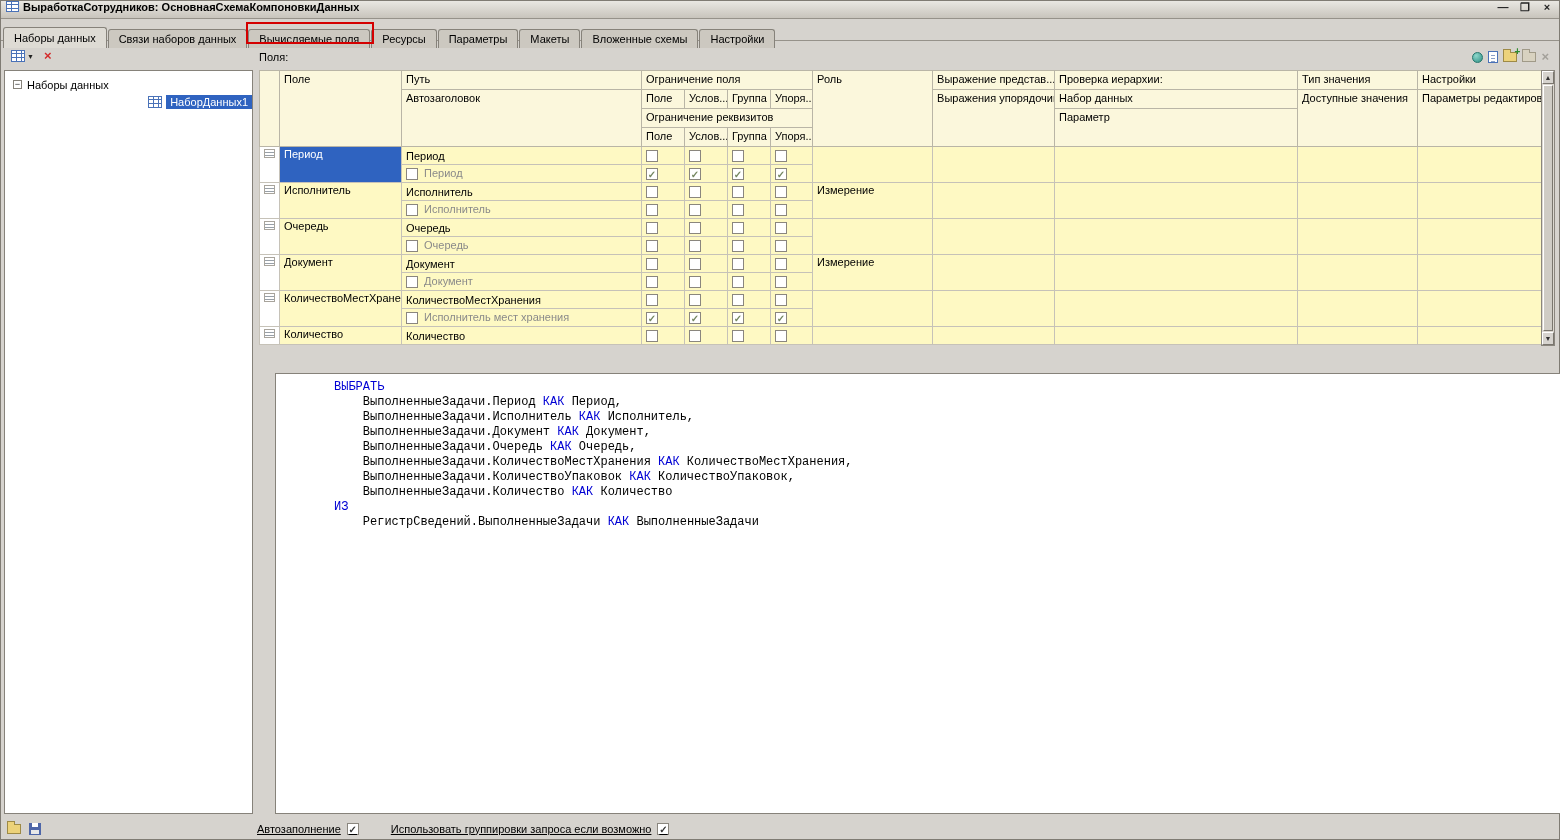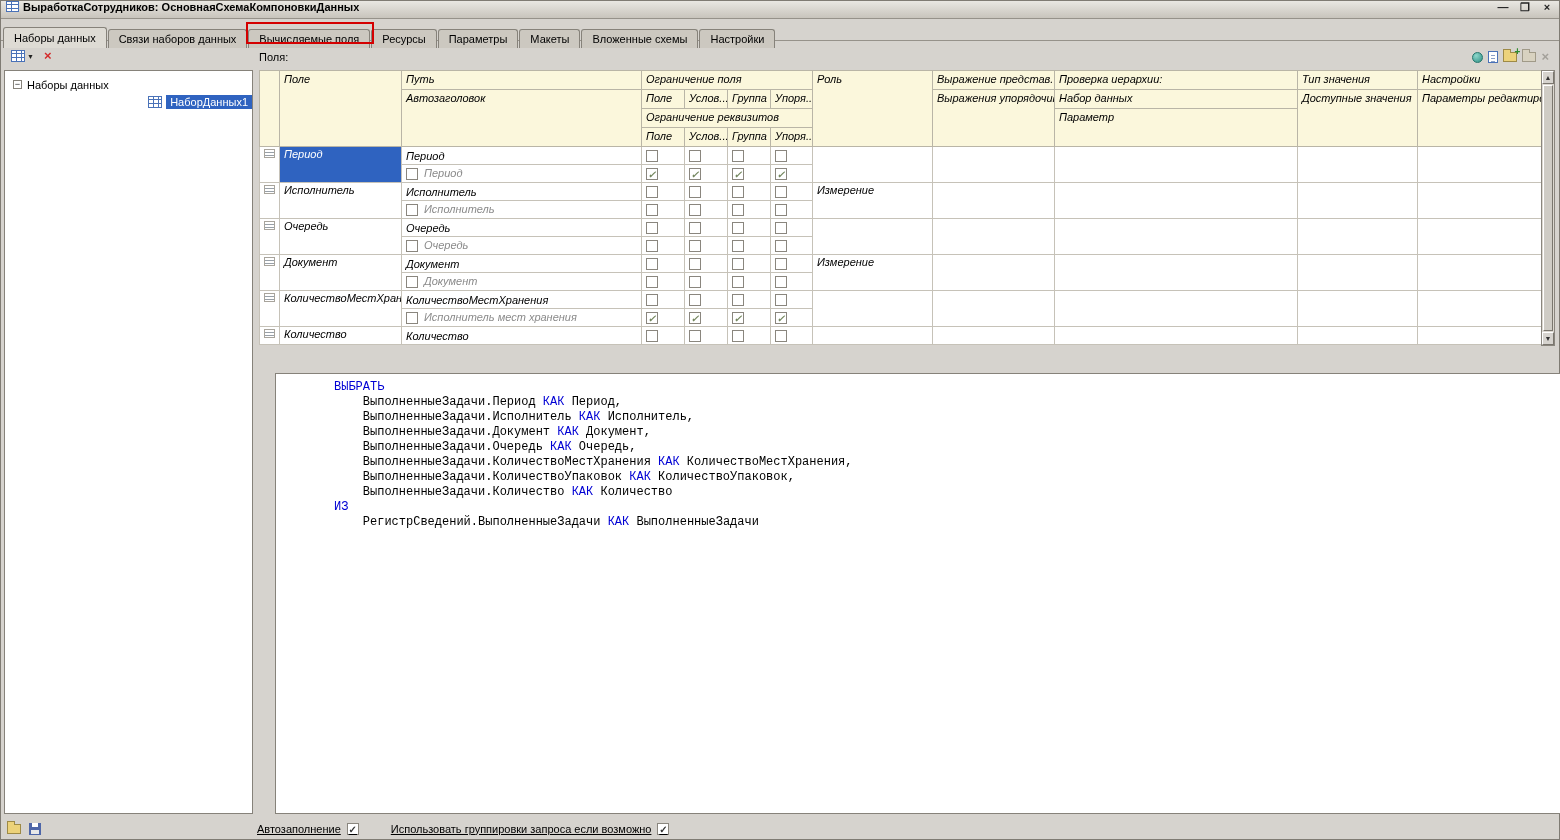--- a/index.html
+++ b/index.html
@@ -72,23 +72,22 @@
   .icon-page { display:inline-block; width:10px; height:12px; border:1px solid #4a72b8; background:#fff; position:relative; }
   .icon-page::before { content:""; position:absolute; left:2px; right:2px; top:3px; height:1px; background:#8aa0c8; box-shadow:0 3px 0 #8aa0c8, 0 6px 0 #8aa0c8; }
   .icon-folder { display:inline-block; width:14px; height:10px; background:#ecd27a; border:1px solid #9e8a46; position:relative; }
   .icon-folder::before { content:""; position:absolute; left:-1px; top:-4px; width:6px; height:3px; background:#ecd27a; border:1px solid #9e8a46; border-bottom:none; }
   .icon-folder.plus::after { content:"+"; position:absolute; right:-4px; top:-7px; color:#2e8c2e; font-weight:bold; font-size:10px; }
   .icon-folder.dim { background:#d8d2c0; border-color:#a09a88; }
   .icon-folder.dim::before { background:#d8d2c0; border-color:#a09a88; }
 
   table.fields {
     position:absolute; left:258px; top:69px; width:1282px;
-    border-collapse:collapse; table-layout:fixed; background:#ffffff;
+    border-collapse:collapse; table-layout:fixed; background:#fef9c3;
     border:1px solid #7f7b73;
-    font-style:italic;
   }
   table.fields th, table.fields td {
     border:1px solid #c6c2b8; white-space:nowrap; overflow:hidden;
     font-weight:normal; text-align:left; padding:1px 4px;
   }
   table.fields thead th { background:#fbf7dc; border-color:#b9b5a6; vertical-align:top; padding-top:2px; height:19px; }
   thead .indent { padding-left:32px; }
   thead .wrap { white-space:normal; line-height:12px; }
   tbody td { height:18px; }
   td.handle-cell { text-align:center; vertical-align:top; padding-top:4px; background:#fff; }

